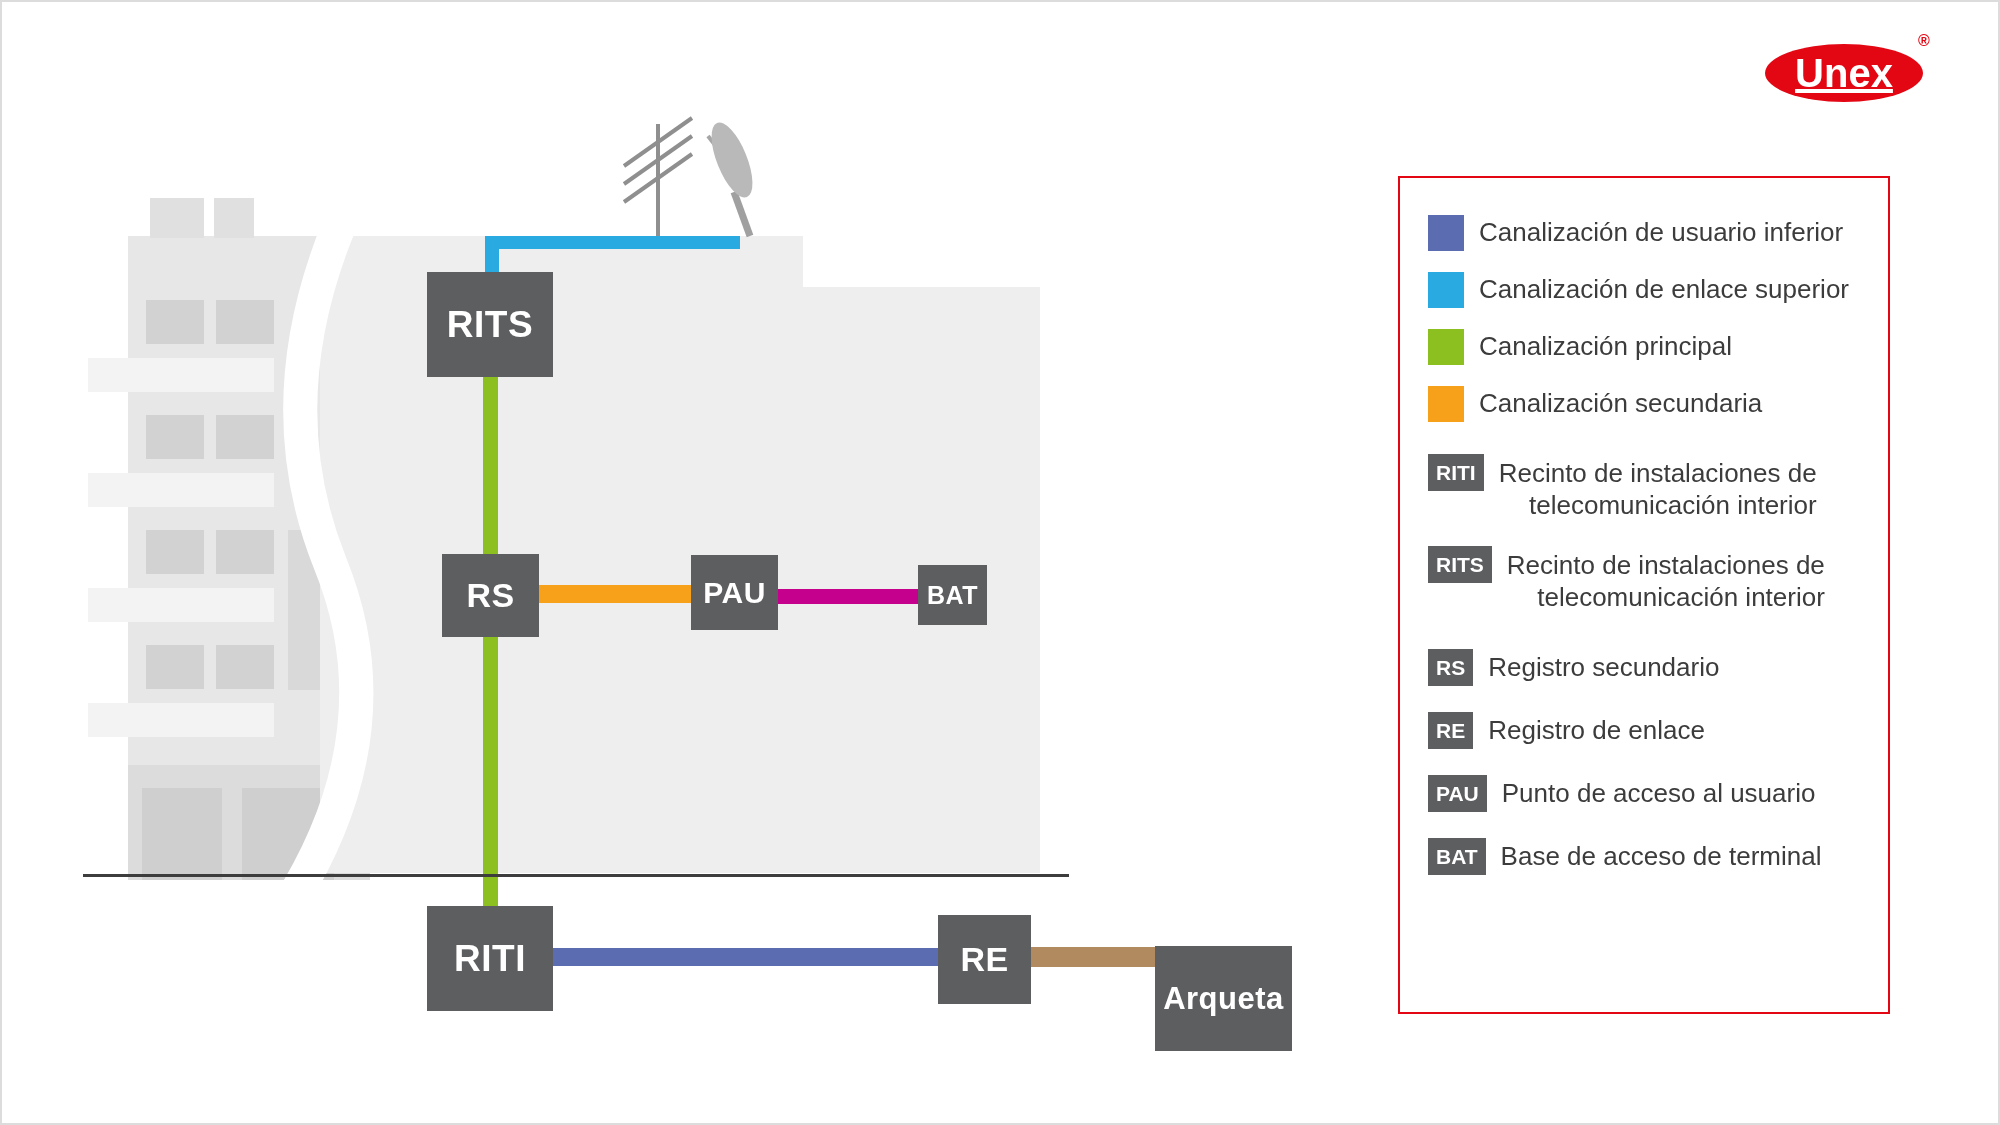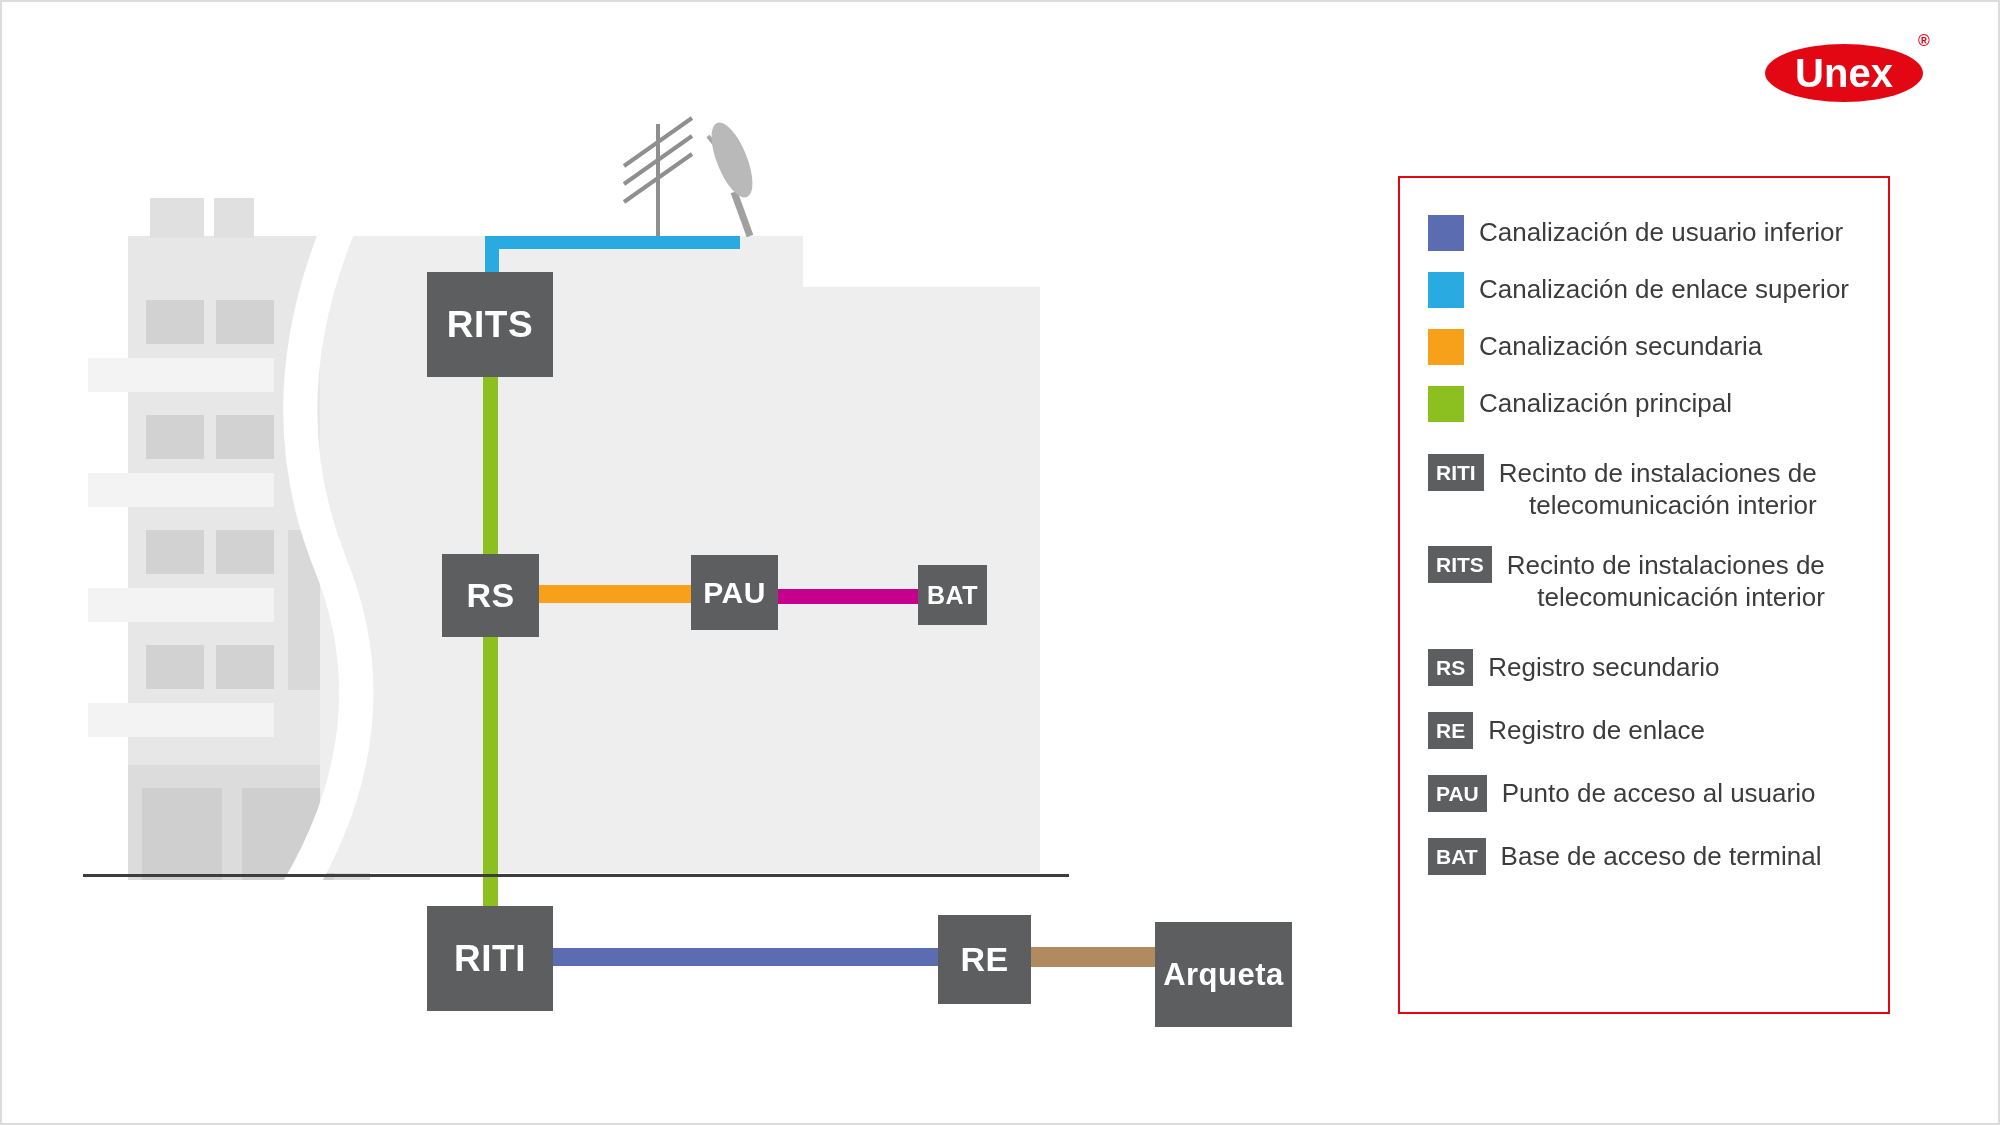--- a/index.html
+++ b/index.html
@@ -41,21 +41,21 @@
     padding:8px 8px;line-height:1;flex:0 0 auto;
   }
   .lg-label{margin-left:15px;font-size:26px;color:#3c3c3c;line-height:1.22;}
   .lg-label .l{display:block;}
   .lg-row.two .lg-label{margin-top:4px;text-align:right;}
 
   
   .logo{
     position:absolute;left:1765px;top:44px;width:158px;height:58px;
     border-radius:50%;display:flex;align-items:center;justify-content:center;
-    color:#fff;font-weight:bold;font-size:40px;z-index:8;
+    color:#fff;font-weight:bold;font-size:40px;z-index:8;text-decoration:underline;
   }
   .rmark{position:absolute;left:1918px;top:32px;color:#e30613;font-size:16px;font-weight:bold;z-index:8;}
 </style>
 </head>
 <body>
 
 <div class="page">
 
   <div>
     <div class="b-part" style="left:128px;top:236px;width:242px;height:644px;background:#e7e7e7;"></div>
@@ -114,38 +114,38 @@
   <svg class="wave-svg" style="left:268px;top:188px;" width="152" height="722" viewBox="0 0 152 722">
     <path d="M 88 0 C 20 140, 18 265, 62 375 C 104 478, 100 592, 20 718" fill="none" stroke="#ffffff" stroke-width="34" stroke-linecap="round"></path>
   </svg>
 
   <div class="node" style="left:427px;top:272px;width:126px;height:105px;font-size:37px;">RITS</div>
   <div class="node" style="left:442px;top:554px;width:97px;height:83px;font-size:34px;">RS</div>
   <div class="node" style="left:691px;top:555px;width:87px;height:75px;font-size:30px;">PAU</div>
   <div class="node" style="left:918px;top:565px;width:69px;height:60px;font-size:25px;">BAT</div>
   <div class="node" style="left:427px;top:906px;width:126px;height:105px;font-size:37px;">RITI</div>
   <div class="node" style="left:938px;top:915px;width:93px;height:89px;font-size:34px;">RE</div>
-  <div class="node" style="left:1155px;top:922px;width:137px;height:105px;font-size:31px;">Arqueta</div>
+  <div class="node" style="left:1155px;top:946px;width:137px;height:105px;font-size:31px;">Arqueta</div>
 
   <div class="legend">
     <div class="lg-row">
       <span class="swatch" style="background-color: rgb(91, 108, 176);"></span>
       <span class="lg-label">Canalización de usuario inferior</span>
     </div>
     <div class="lg-row">
       <span class="swatch" style="background-color: rgb(41, 171, 226);"></span>
       <span class="lg-label">Canalización de enlace superior</span>
     </div>
     <div class="lg-row">
+      <span class="swatch" style="background-color: rgb(140, 192, 33);"></span>
+      <span class="lg-label">Canalización principal</span>
+    </div>
+    <div class="lg-row">
       <span class="swatch" style="background-color: rgb(247, 161, 26);"></span>
       <span class="lg-label">Canalización secundaria</span>
-    </div>
-    <div class="lg-row">
-      <span class="swatch" style="background-color: rgb(140, 192, 33);"></span>
-      <span class="lg-label">Canalización principal</span>
     </div>
 
     <div class="lg-row two gap-top">
       <span class="chip">RITI</span>
       <span class="lg-label">
         <span class="l">Recinto de instalaciones de</span>
         <span class="l">telecomunicación interior</span>
       </span>
     </div>
     <div class="lg-row two">

